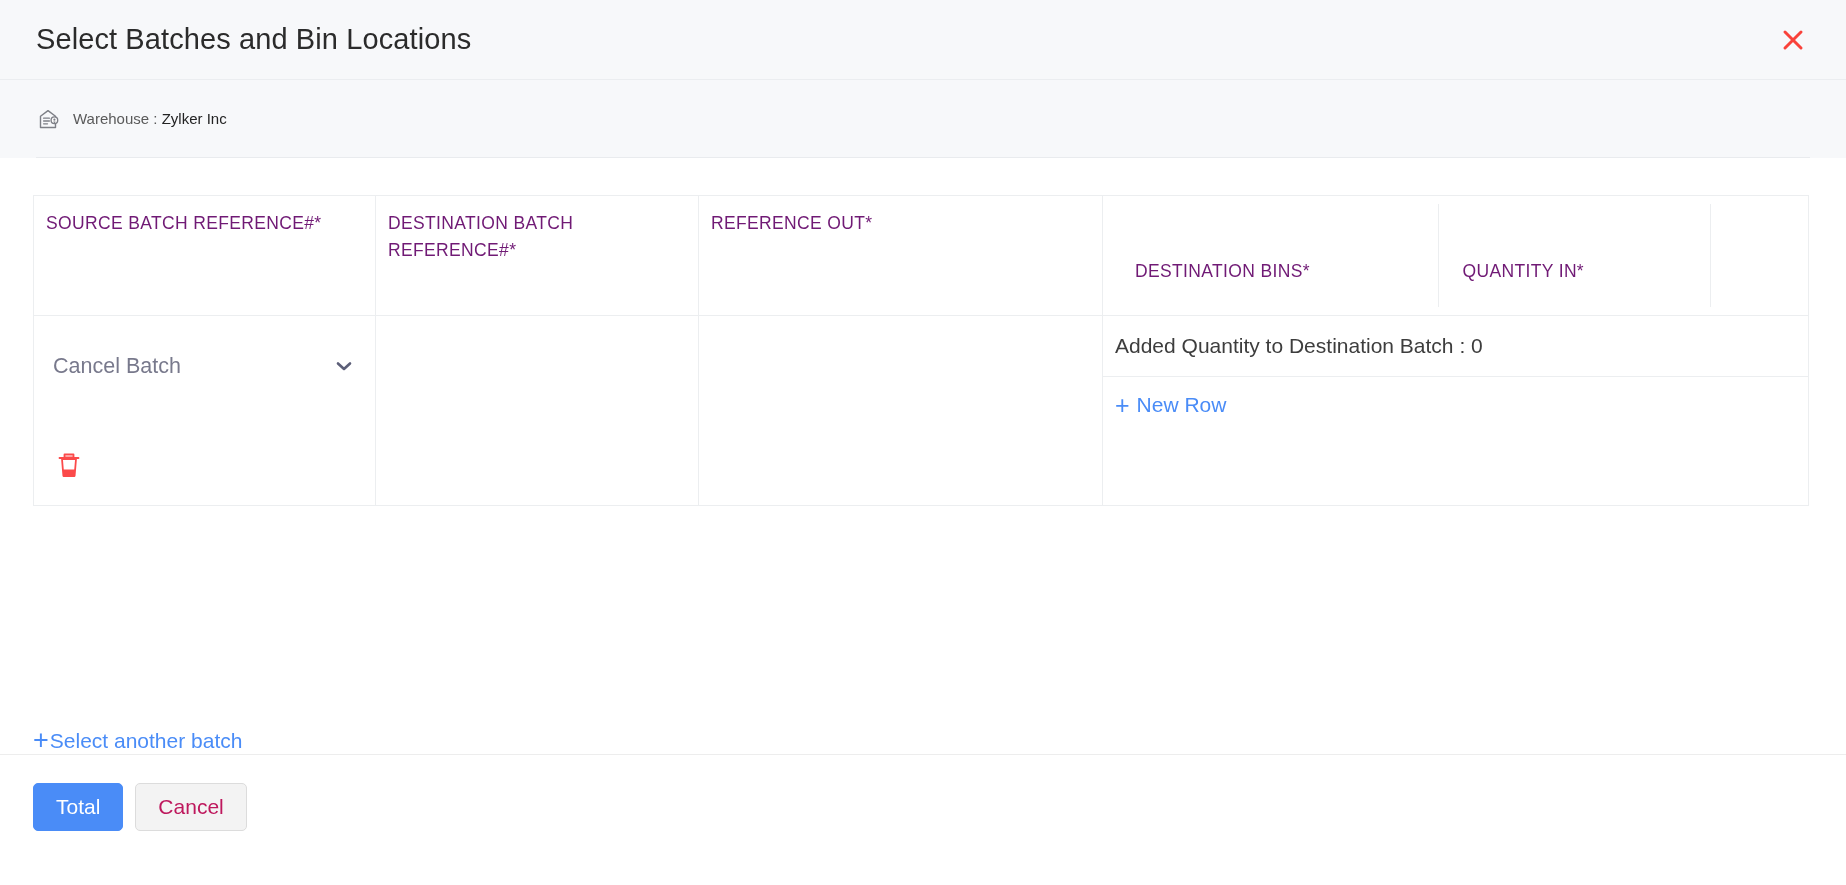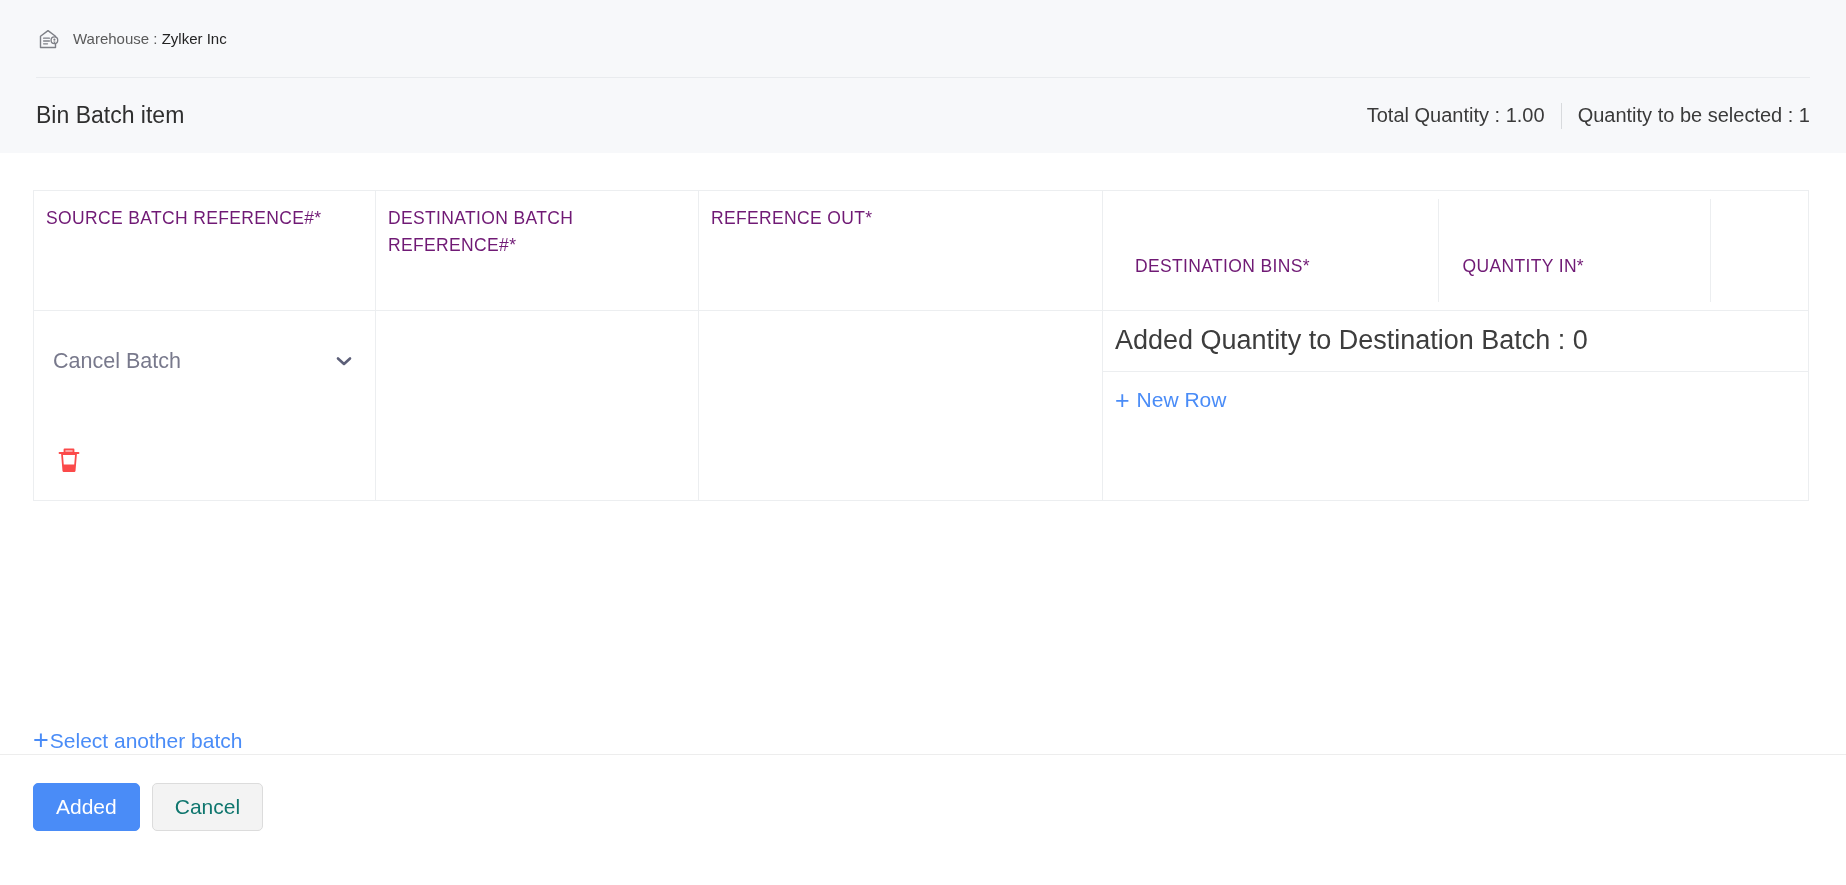--- a/index.html
+++ b/index.html
@@ -149,21 +149,21 @@
   .bin-select .ph { font-size: 21.5px; color:#78798c; }
   .bin-select .chev { margin-left:auto; display:flex; }
   .remove-holder { display:flex; align-items:center; justify-content:center; height:83px; cursor:pointer; }
 
   tr.added-row td {
     height: 60px;
     border-bottom: 1px solid #eceef0;
     padding-left: 12px;
     vertical-align: middle;
   }
-  .added-text { font-size: 27px; color: #3d3d3d; }
+  .added-text { font-size: 21px; color: #3d3d3d; }
 
   tr.newrow-row td { height: 58px; padding-left: 12px; vertical-align: middle; }
   .new-row-link { display:inline-flex; align-items:center; gap:7px; color:#4a8cf7; font-size:21px; cursor:pointer; }
   .plus-glyph { font-size: 25px; line-height: 1; font-weight: 300; }
 
   
   .another-batch-wrap { padding: 32px 0 0 33px; background:#fff; flex: 0 0 auto; }
   .another-batch {
     display:inline-flex; align-items:center;
     color:#4a8cf7; font-size:21px; cursor:pointer;
@@ -184,52 +184,53 @@
   .btn {
     font-family: "Liberation Sans", sans-serif;
     font-size: 21px;
     border-radius: 5px;
     padding: 0 22px;
     height: 48px;
     cursor: pointer;
     border: 1px solid transparent;
   }
   .btn-save { background:#4a8cf7; color:#fff; border-color:#4a8cf7; }
-  .btn-cancel { background:#f3f3f3; color:#0f766e; border-color:#dcdcdc; }
+  .btn-cancel { background:#f3f3f3; color:#be185d; border-color:#dcdcdc; }
 </style>
 </head>
 <body>
 
 <div class="modal">
 
+  <div class="modal-header">
+    <div class="modal-title">Select Batches and Bin Locations</div>
+    <button class="close-btn">
+      <svg width="26" height="26" viewBox="0 0 26 26" aria-hidden="true">
+        <line x1="5" y1="5" x2="21" y2="21" stroke="#f9423a" stroke-width="3" stroke-linecap="round"></line>
+        <line x1="21" y1="5" x2="5" y2="21" stroke="#f9423a" stroke-width="3" stroke-linecap="round"></line>
+      </svg>
+    </button>
+  </div>
 
   <div class="info-band">
     <div class="warehouse-row">
       <span class="warehouse-icon">
         <svg width="24" height="24" viewBox="0 0 24 24" aria-hidden="true">
           <path d="M3.5 9.2 L11 3.6 L18.5 9.2 V20.5 H3.5 Z" fill="none" stroke="#7d7f86" stroke-width="1.4" stroke-linejoin="round"></path>
           <line x1="6.6" y1="11.2" x2="12.4" y2="11.2" stroke="#7d7f86" stroke-width="1.3" stroke-linecap="round"></line>
           <line x1="6.6" y1="14" x2="12.4" y2="14" stroke="#7d7f86" stroke-width="1.3" stroke-linecap="round"></line>
           <line x1="6.6" y1="16.8" x2="10.5" y2="16.8" stroke="#7d7f86" stroke-width="1.3" stroke-linecap="round"></line>
           <circle cx="17.4" cy="13.2" r="3.3" fill="#ffffff" stroke="#7d7f86" stroke-width="1.4"></circle>
           <circle cx="17.4" cy="12.7" r="1.1" fill="#7d7f86"></circle>
           <path d="M17.4 16.6 L16.2 14.6 H18.6 Z" fill="#7d7f86"></path>
         </svg>
       </span>
       <span class="warehouse-text"><span>Warehouse : </span><b>Zylker Inc</b></span>
     </div>
 
-    <div class="itemline-row">
-      <div class="item-name">Bin Batch item</div>
-      <div class="qty-group">
-        <span class="qty-total">Total Quantity : 1.00</span>
-        <span class="qty-sep"></span>
-        <span class="qty-selected">Quantity to be selected : 1</span>
-      </div>
-    </div>
   </div>
 
   <div class="table-wrap">
     <table class="grid">
       <colgroup>
         <col class="col-a">
           <col class="col-b">
           <col class="col-c">
           <col class="col-d">
       </colgroup>
@@ -326,17 +327,17 @@
   </div>
 
   <div class="another-batch-wrap">
     <span class="another-batch">
       <span class="plus-glyph">+</span>
       <span>Select another batch</span>
     </span>
   </div>
 
   <div class="footer">
-    <button class="btn btn-save">Added</button>
+    <button class="btn btn-save">Total</button>
     <button class="btn btn-cancel">Cancel</button>
   </div>
 
 </div>
 
 </body></html>

